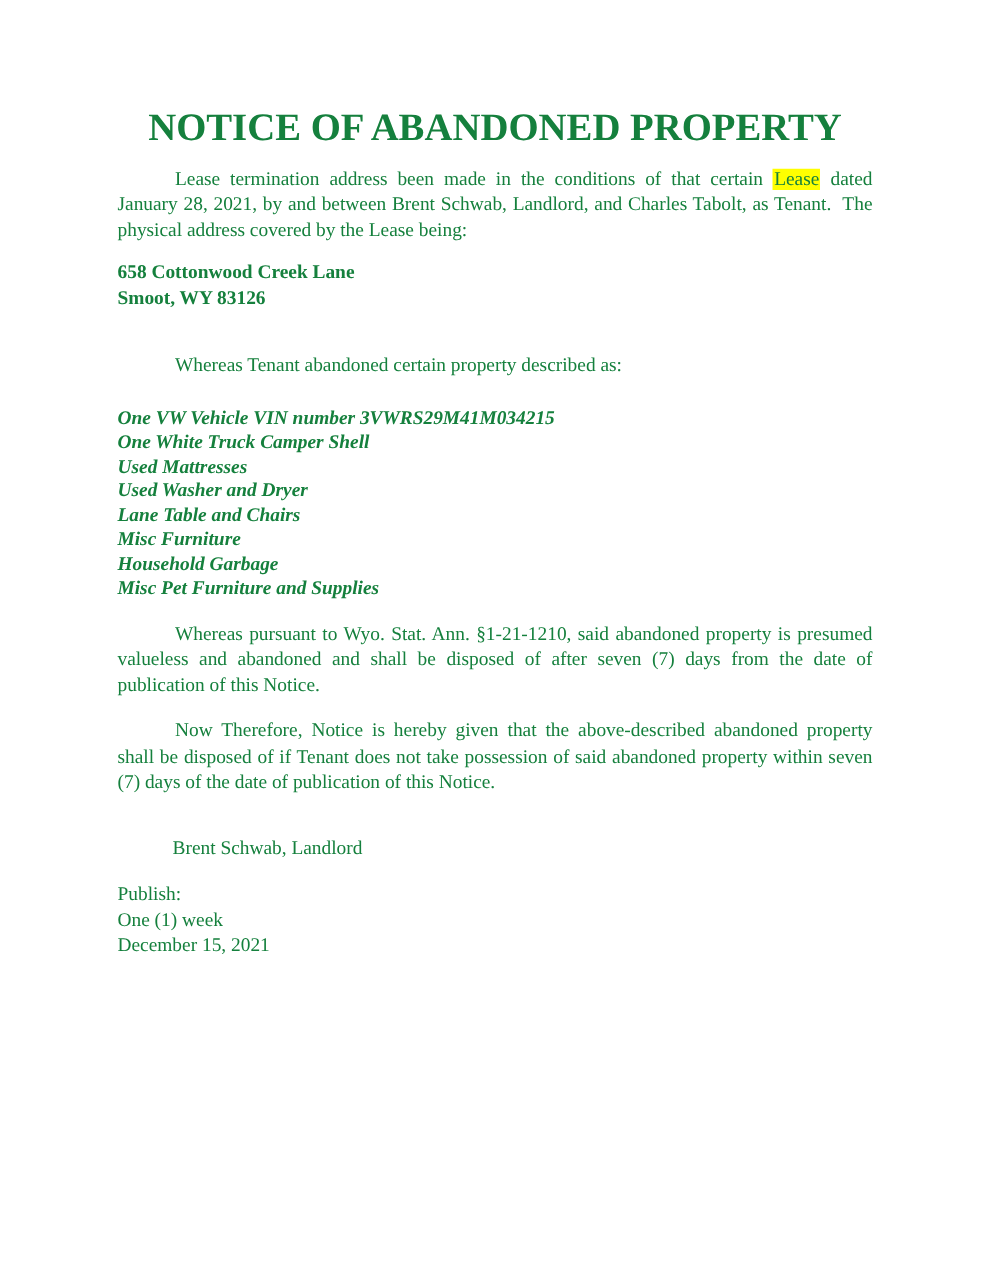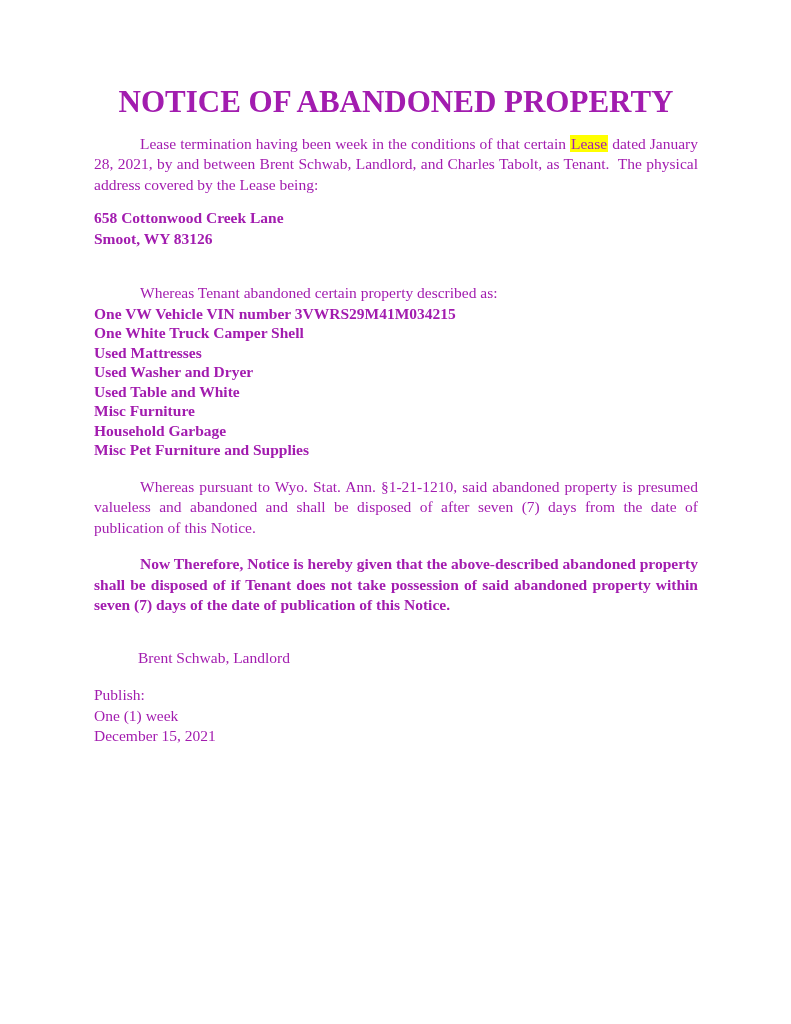--- a/index.html
+++ b/index.html
@@ -11,21 +11,21 @@
     position: relative;
     width: 791px;
     height: 1024px;
     margin: 0 auto;
     background: #ffffff;
     box-sizing: border-box;
     padding: 92px 93px 0 94px;
     font-family: "Liberation Serif", "DejaVu Serif", serif;
     font-size: 15.5px;
     line-height: 20.5px;
-    color: #a21caf;
+    color: #15803d;
     overflow: hidden;
   }
   .title {
     text-align: center;
     font-weight: bold;
     margin: 0;
   }
   p.body-para {
     margin: 21px 0 0 0;
     text-align: justify;
@@ -33,59 +33,61 @@
   }
   .address-block {
     margin-top: 13px;
     font-weight: bold;
   }
   .whereas-line {
     margin: 34px 0 0 0;
     text-indent: 46px;
   }
   .property-list {
+    margin-top: 21px;
     font-weight: bold;
     line-height: 19.5px;
+    font-style: italic;
   }
   p.statute-para { margin-top: 17px; }
-  p.therefore-para { margin-top: 16px; font-weight: bold; }
+  p.therefore-para { margin-top: 16px; }
   .signature-line {
     margin-top: 32px;
     margin-left: 44px;
   }
   .publish-block {
     margin-top: 17px;
   }
   .hl {
     background: #ffff00;
     padding: 0 1px;
   }
 </style>
 </head>
 <body>
 
 <div class="page">
 
   <h1 class="title">NOTICE OF ABANDONED PROPERTY</h1>
 
-  <p class="body-para"><span>Lease termination having been week in the conditions of that certain </span><span class="hl" style="background: rgb(255, 255, 0);">Lease</span><span> dated January 28, 2021, by and between Brent Schwab, Landlord, and Charles Tabolt, as Tenant.&nbsp; The physical address covered by the Lease being:</span></p>
+  <p class="body-para"><span>Lease termination address been made in the conditions of that certain </span><span class="hl" style="background: rgb(255, 255, 0);">Lease</span><span> dated January 28, 2021, by and between Brent Schwab, Landlord, and Charles Tabolt, as Tenant.&nbsp; The physical address covered by the Lease being:</span></p>
 
   <div class="address-block">
     <div>658 Cottonwood Creek Lane</div>
     <div>Smoot, WY 83126</div>
   </div>
 
   <p class="whereas-line">Whereas Tenant abandoned certain property described as:</p>
 
   <div class="property-list">
     <div>One VW Vehicle VIN number 3VWRS29M41M034215</div>
     <div>One White Truck Camper Shell</div>
     <div>Used Mattresses</div>
     <div>Used Washer and Dryer</div>
-    <div>Used Table and White</div>
+    <div>Lane Table and Chairs</div>
     <div>Misc Furniture</div>
     <div>Household Garbage</div>
     <div>Misc Pet Furniture and Supplies</div>
   </div>
 
   <p class="body-para statute-para">Whereas pursuant to Wyo. Stat. Ann. §1-21-1210, said abandoned property is presumed valueless and abandoned and shall be disposed of after seven (7) days from the date of publication of this Notice.</p>
 
   <p class="body-para therefore-para">Now Therefore, Notice is hereby given that the above-described abandoned property shall be disposed of if Tenant does not take possession of said abandoned property within seven (7) days of the date of publication of this Notice.</p>
 
   <div class="signature-line">Brent Schwab, Landlord</div>

